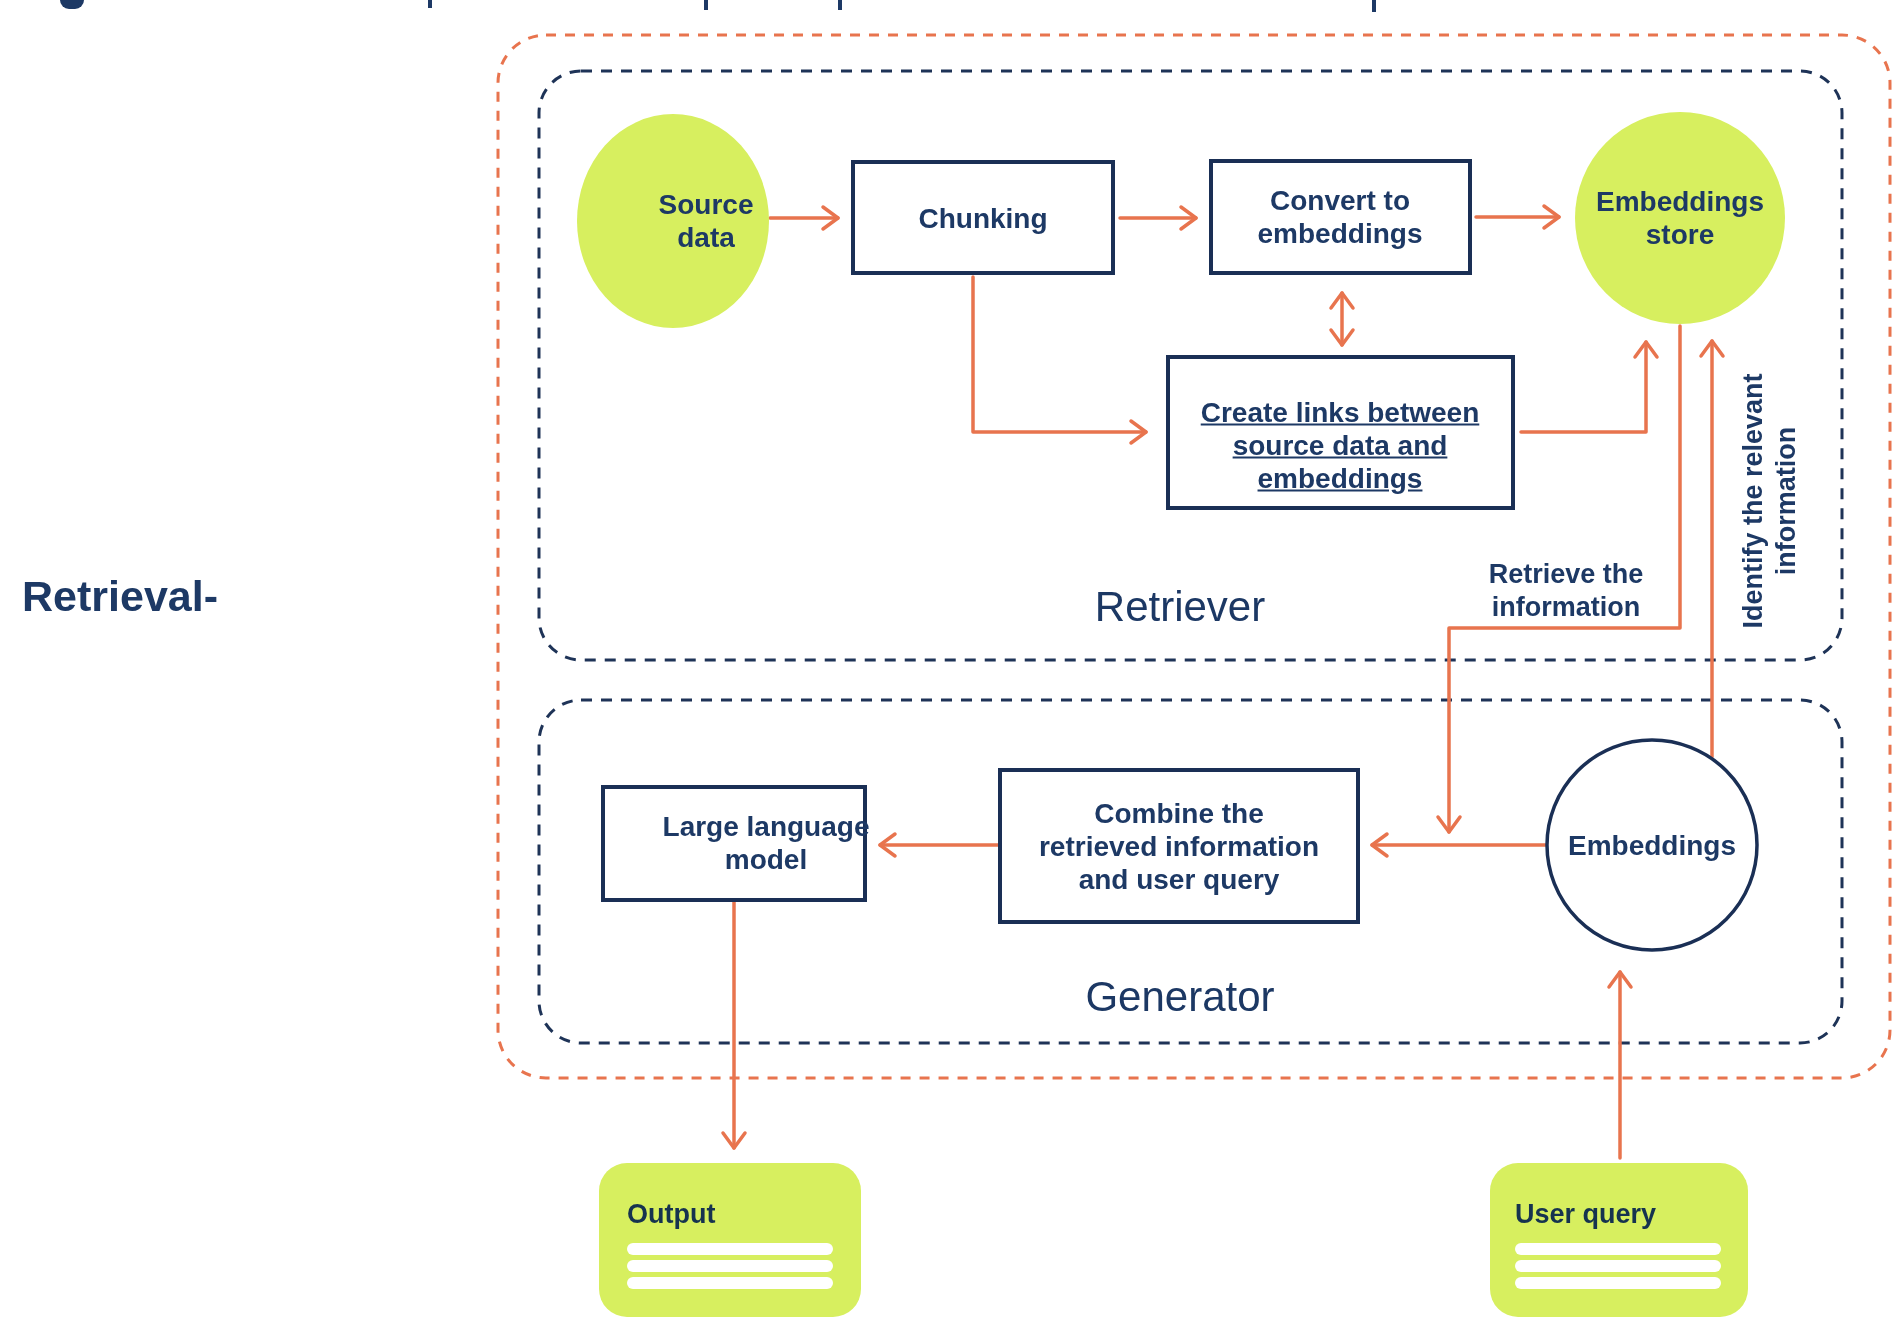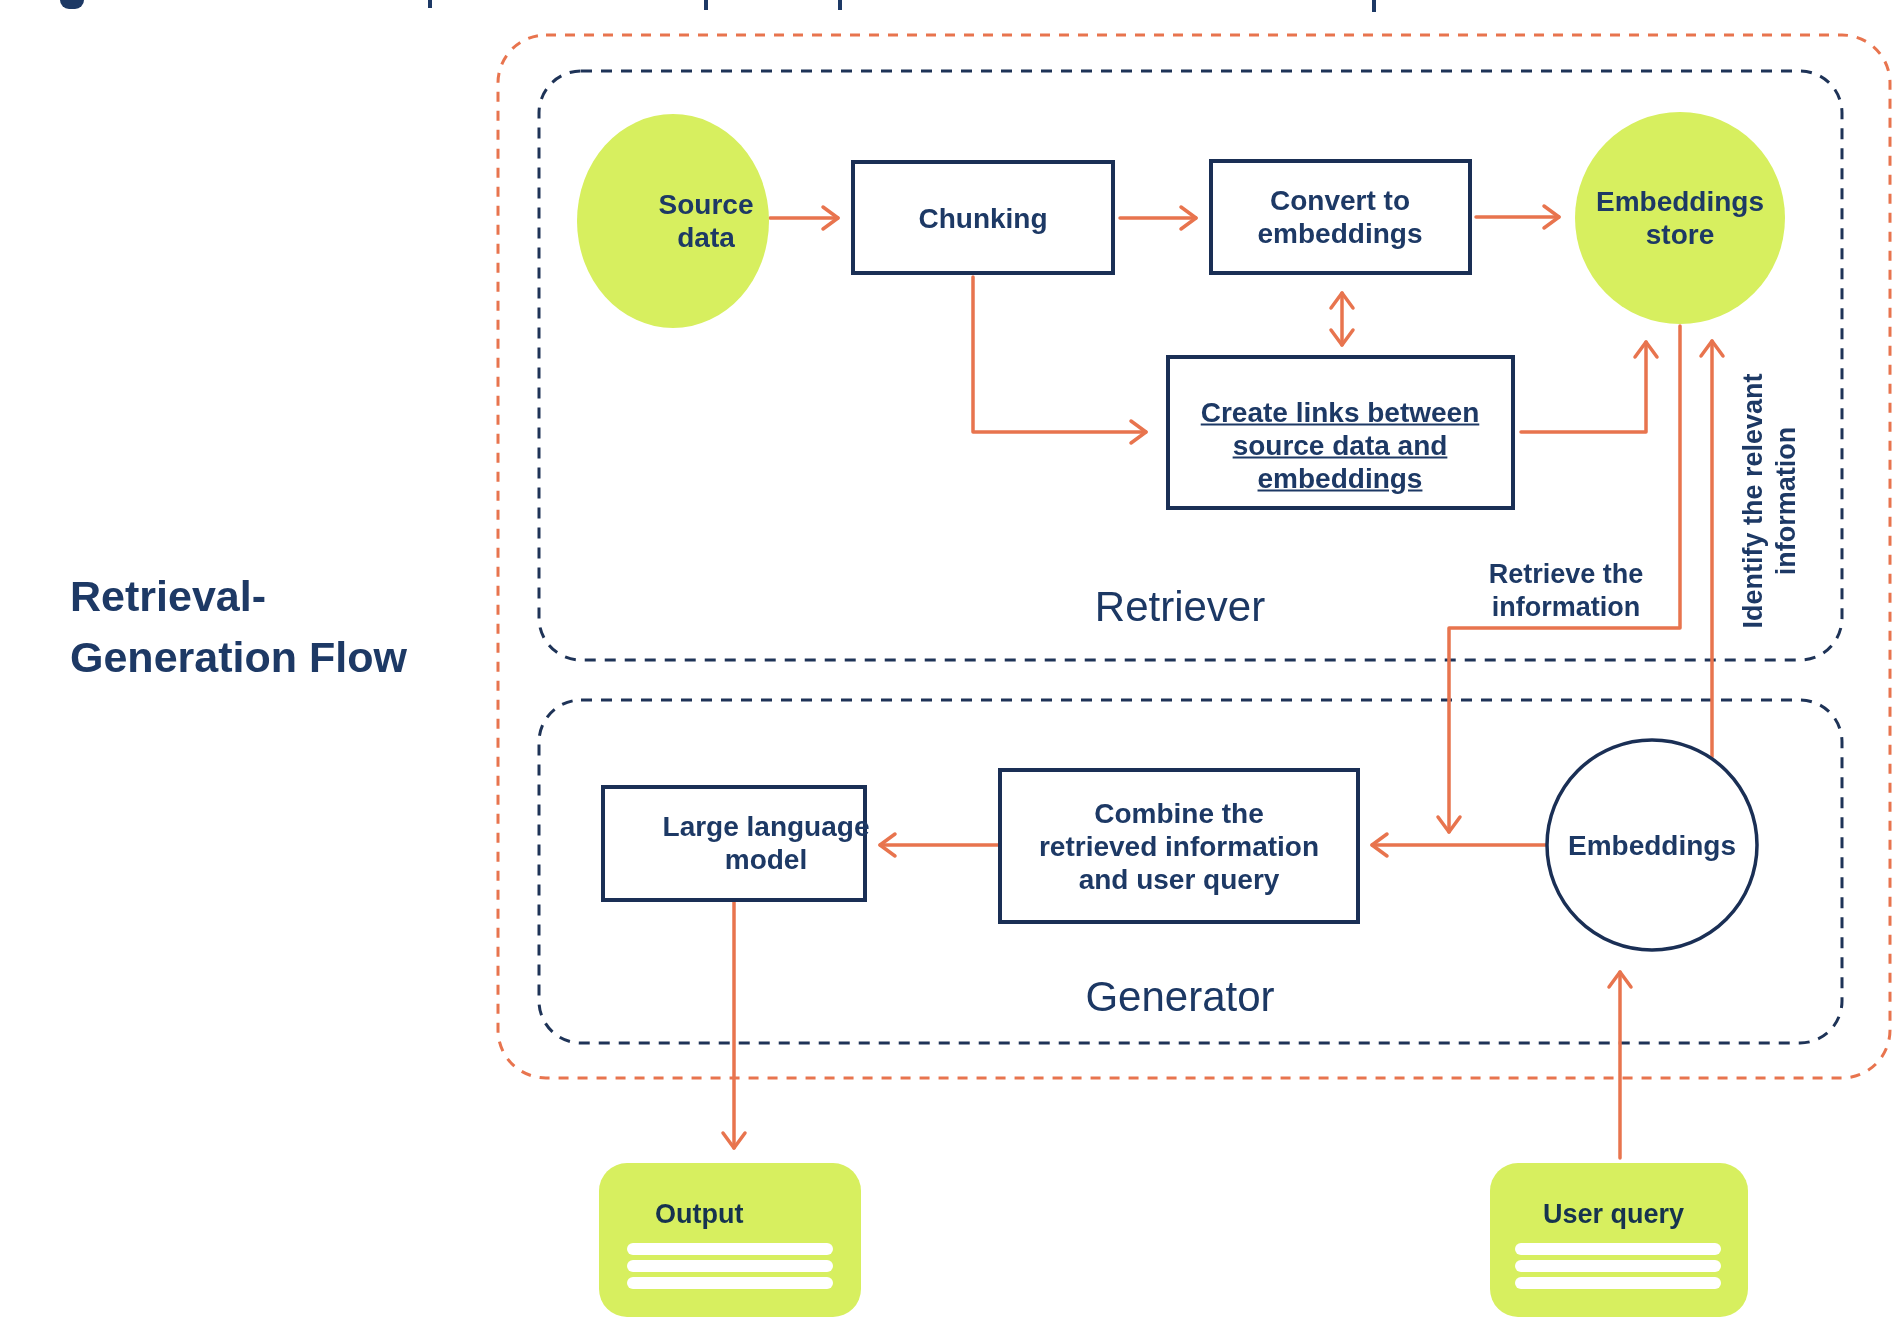--- a/index.html
+++ b/index.html
@@ -11,28 +11,27 @@
   svg.diagram{position:absolute;left:0;top:0;}
   .label{
     position:absolute;transform:translate(-50%,-50%);
     text-align:center;color:#1d3965;font-weight:600;
     white-space:nowrap;line-height:33px;font-size:28px;
   }
   .label .ln{white-space:nowrap;}
   .big{font-size:42px;font-weight:500;line-height:48px;color:#1c3864;}
   .title{
     position:absolute;left:22px;top:566px;transform:none;text-align:left;
-    font-size:43px;line-height:61px;font-weight:600;color:#1d3965;margin-left:48px;
+    font-size:43px;line-height:61px;font-weight:600;color:#1d3965;
   }
   .annot{font-size:27px;line-height:33px;}
   .rot{transform:translate(-50%,-50%) rotate(-90deg);}
   .cardlabel{
     position:absolute;font-size:27px;font-weight:700;color:#16334f;
     line-height:30px;
-    margin-left:28px;
   }
   .frag{position:absolute;background:#1d3965;top:0;}
 </style>
 </head>
 <body>
 
 <div class="frag" style="left:60px;width:24px;height:9px;border-radius:0 0 10px 10px;"></div>
 <div class="frag" style="left:428px;width:4px;height:8px;"></div>
 <div class="frag" style="left:704px;width:4px;height:10px;"></div>
 <div class="frag" style="left:838px;width:4px;height:10px;"></div>
@@ -82,21 +81,20 @@
   <rect x="1490" y="1163" width="258" height="154" rx="28" fill="#d7ef5f"></rect>
   <g fill="#ffffff">
     <rect x="1515" y="1243" width="206" height="12" rx="6"></rect>
     <rect x="1515" y="1260" width="206" height="12" rx="6"></rect>
     <rect x="1515" y="1277" width="206" height="12" rx="6"></rect>
   </g>
 </svg>
 
 <div class="label title">
   <div class="ln">Retrieval-</div>
-  <div class="ln">Generation Flow</div>
 </div>
 
 <div class="label" style="left:706px;top:221px;">
   <div class="ln">Source</div>
   <div class="ln">data</div>
 </div>
 
 <div class="label" style="left:983px;top:218px;">
   <div class="ln">Chunking</div>
 </div>

